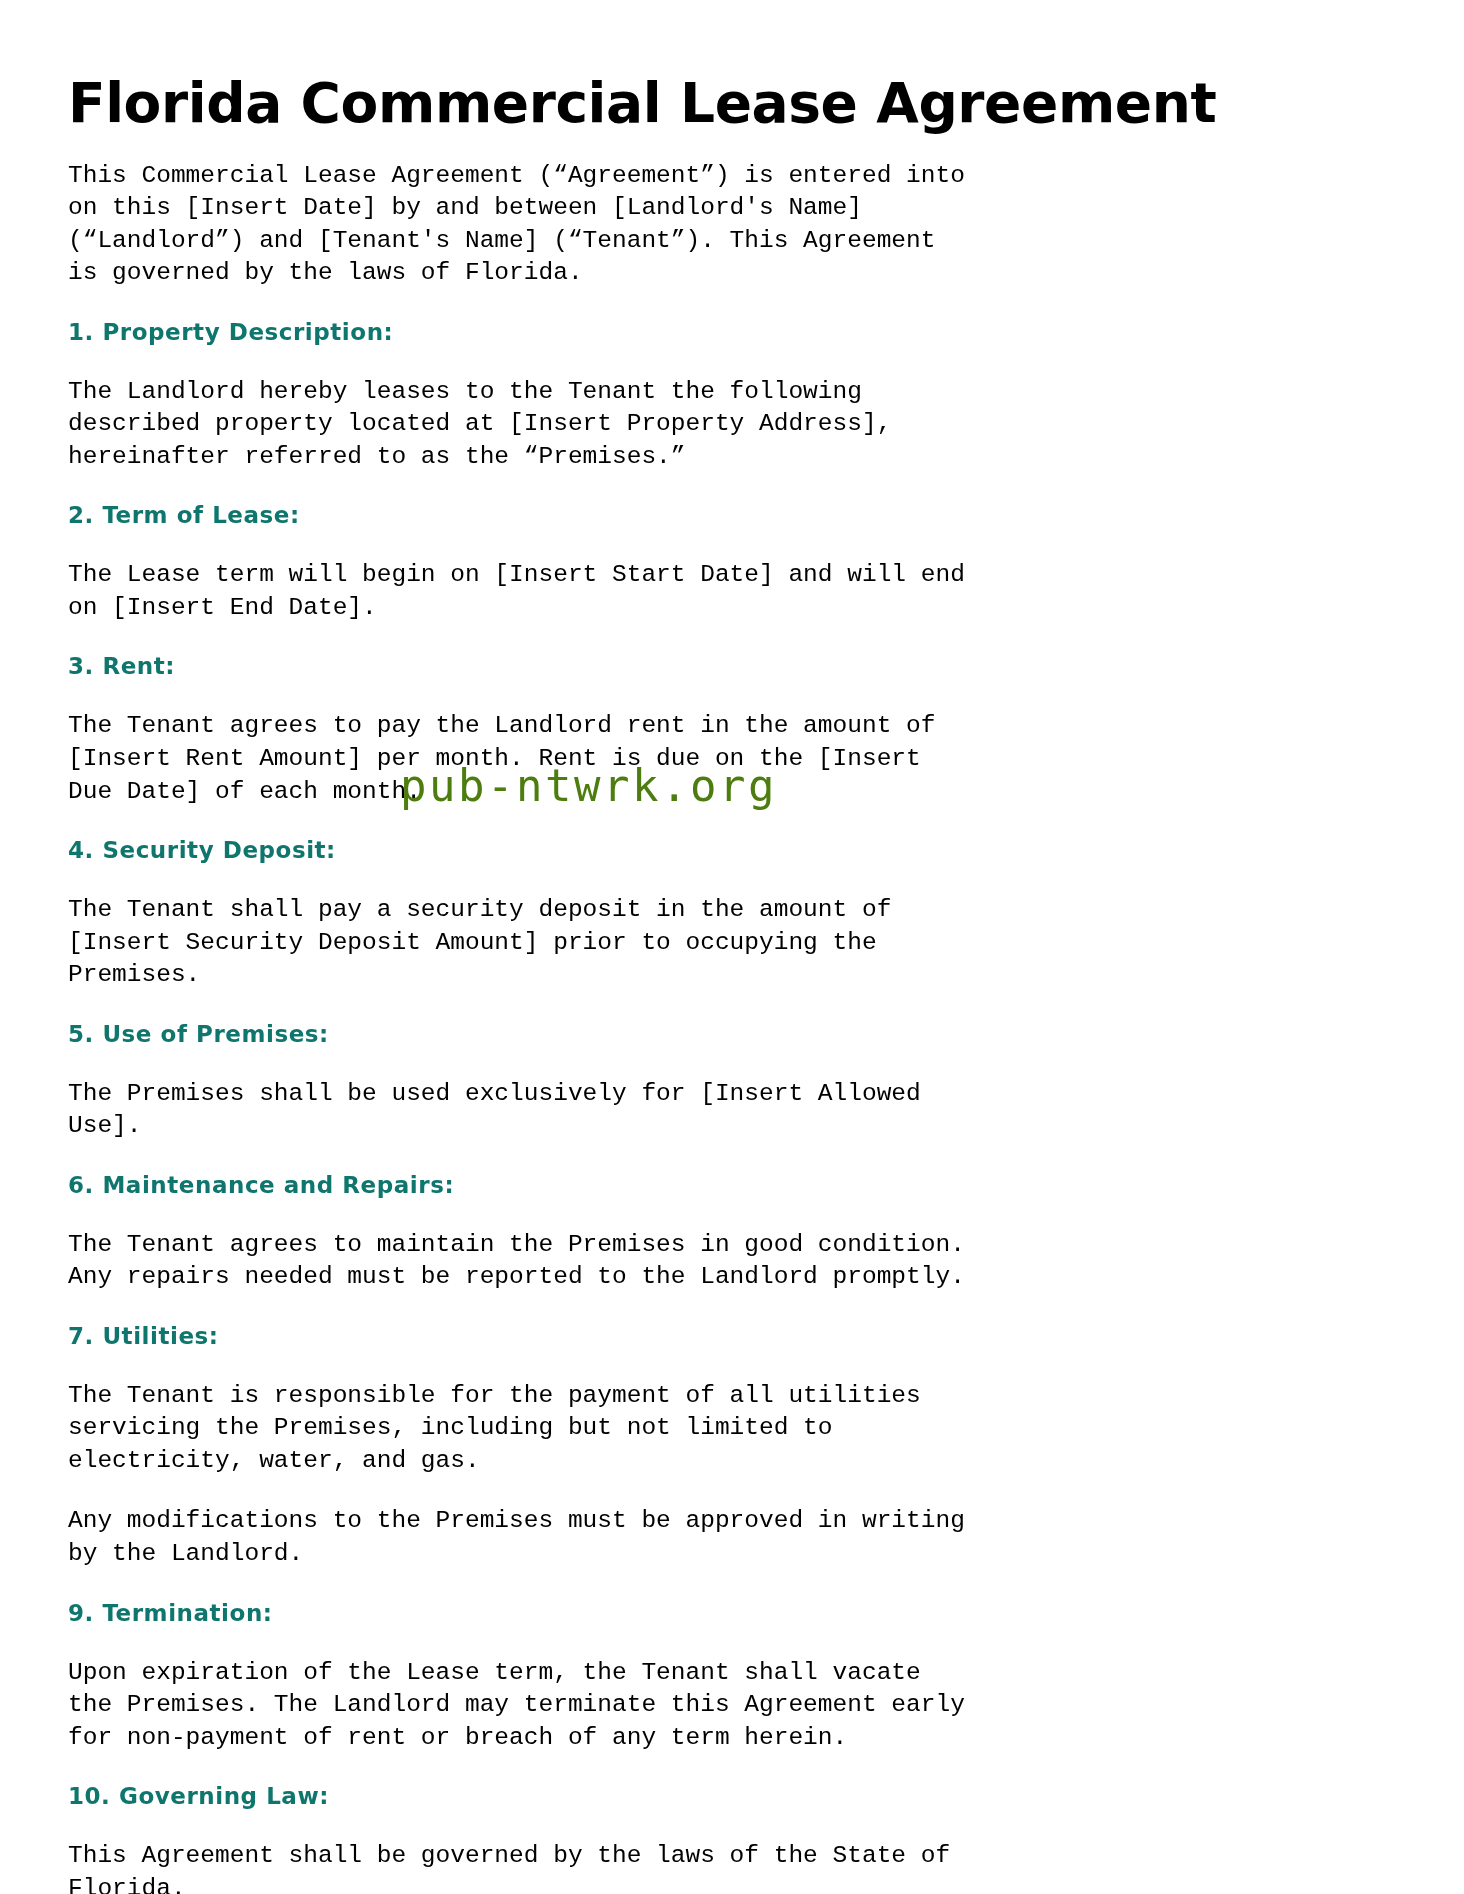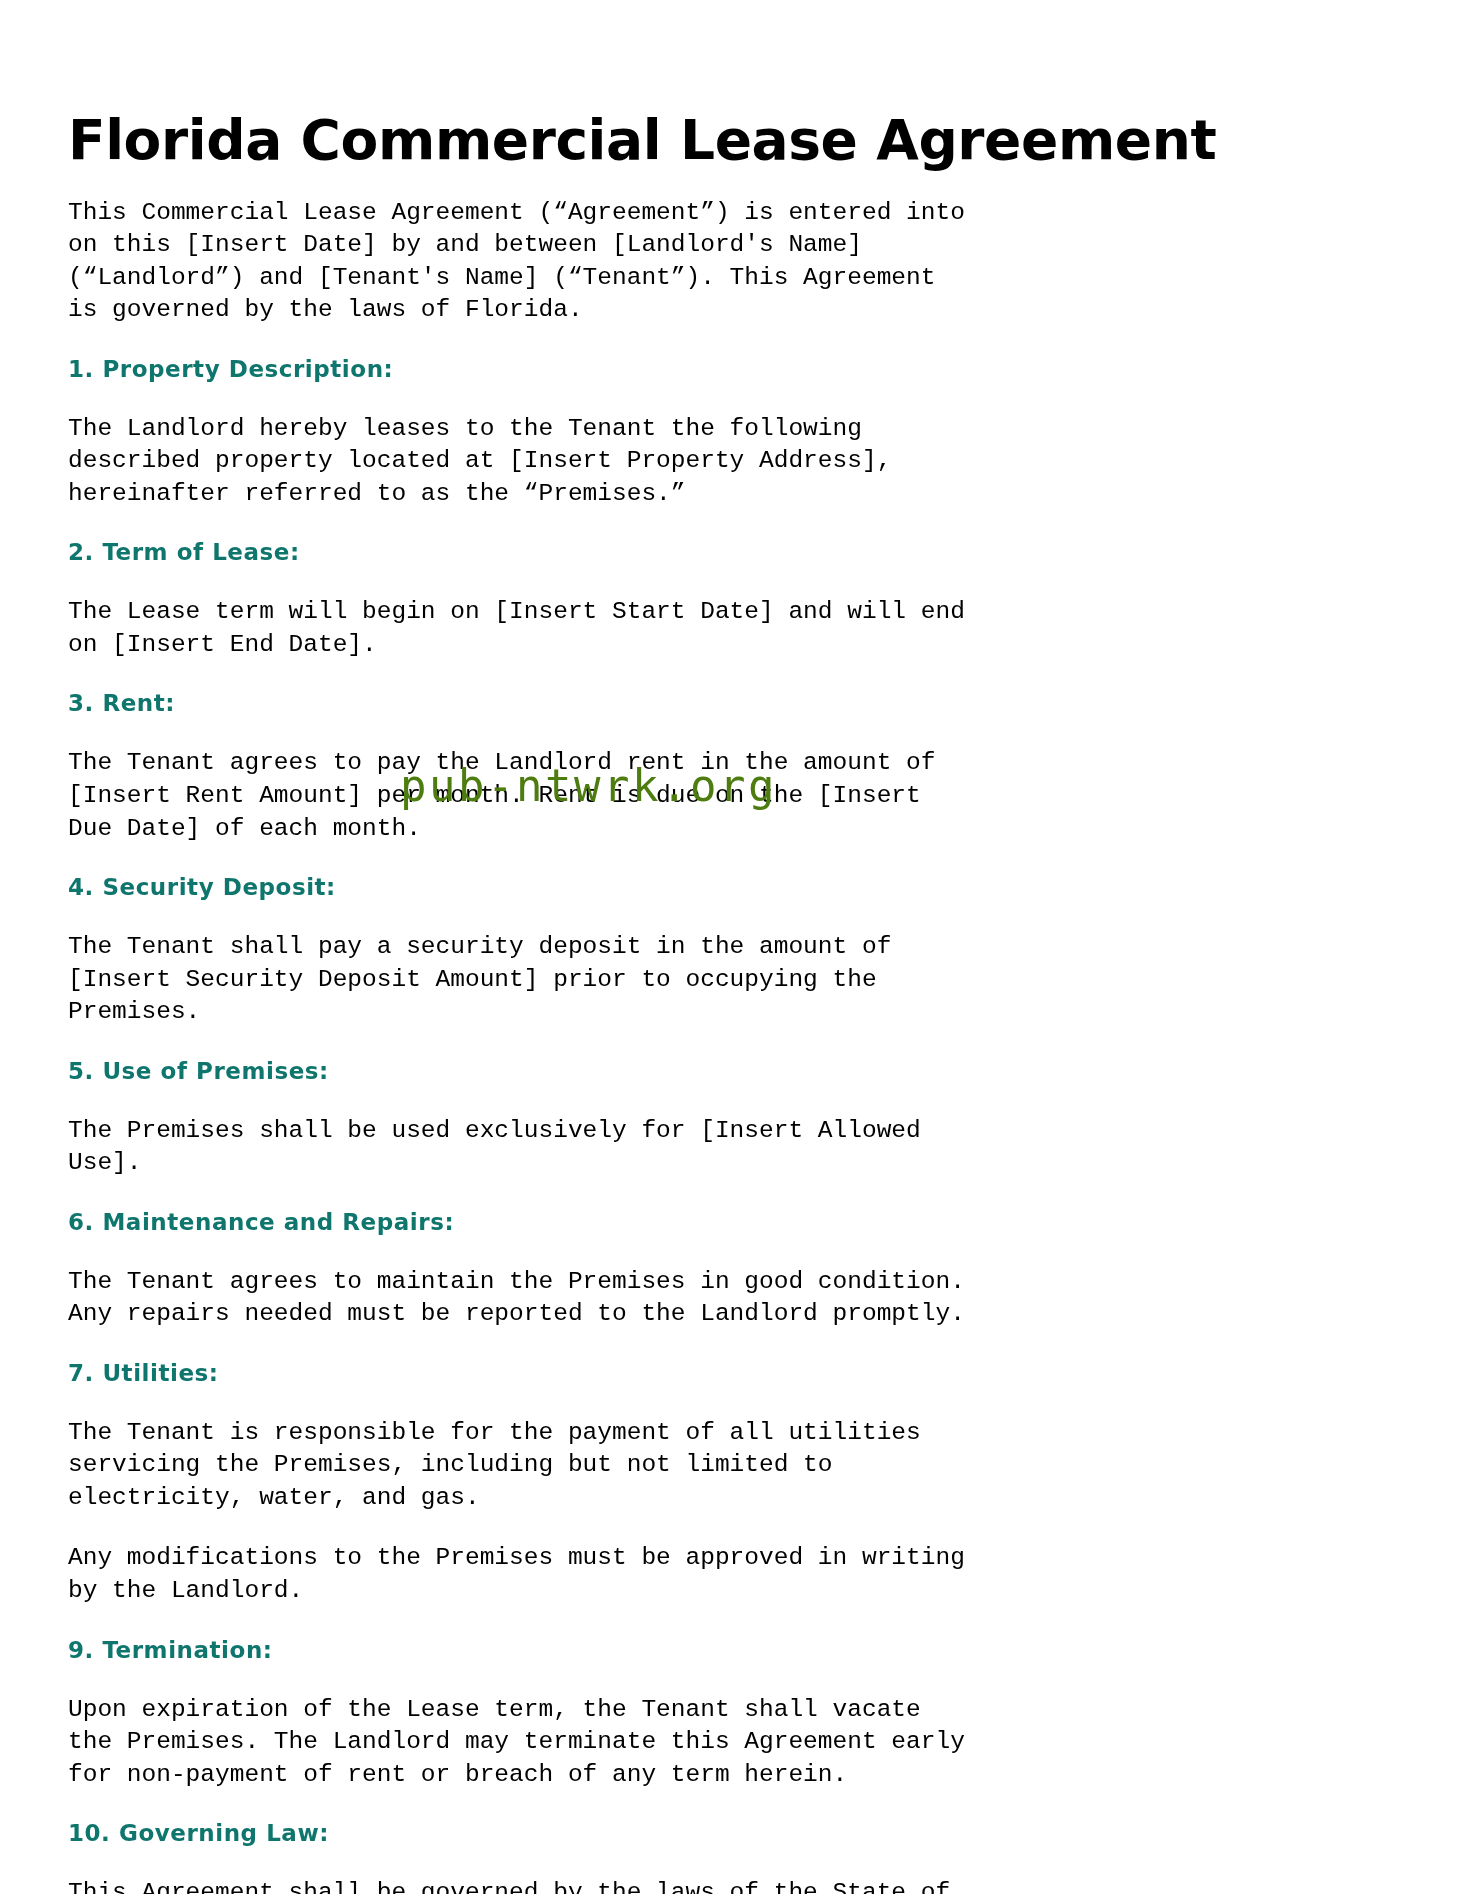--- a/index.html
+++ b/index.html
@@ -14,21 +14,21 @@
     color: #000000;
     -webkit-font-smoothing: antialiased;
   }
 
   .page {
     position: relative;
     width: 1304px;
     height: 1894px;
     background: #ffffff;
     box-sizing: border-box;
-    padding: 110px 330px 0 68px;
+    padding: 73px 330px 0 68px;
     overflow: hidden;
   }
 
   .doc-title {
     font-family: "DejaVu Sans", "Liberation Sans", sans-serif;
     font-weight: 700;
     font-size: 55px;
     line-height: 1.1;
     letter-spacing: -0.4px;
     margin: 0 0 26px 0;

